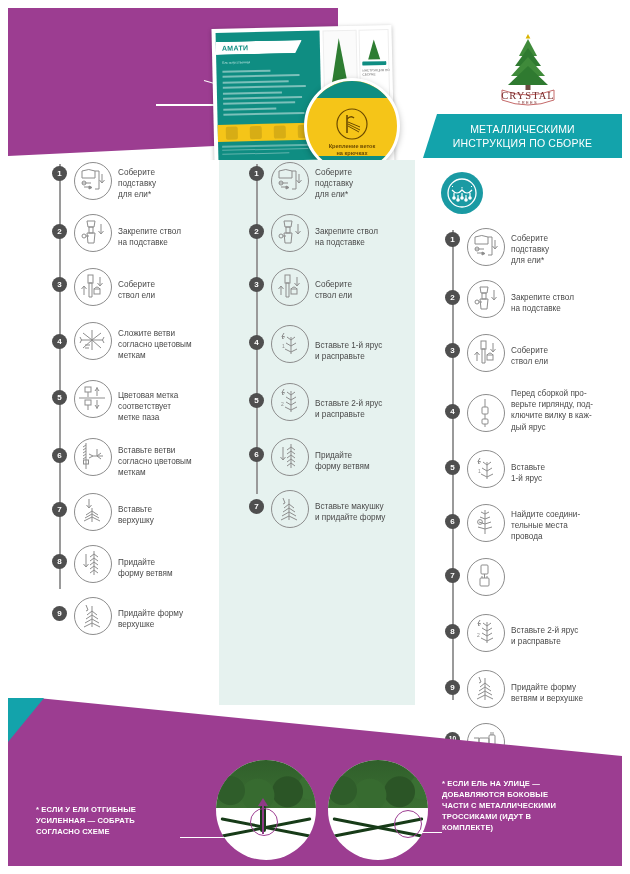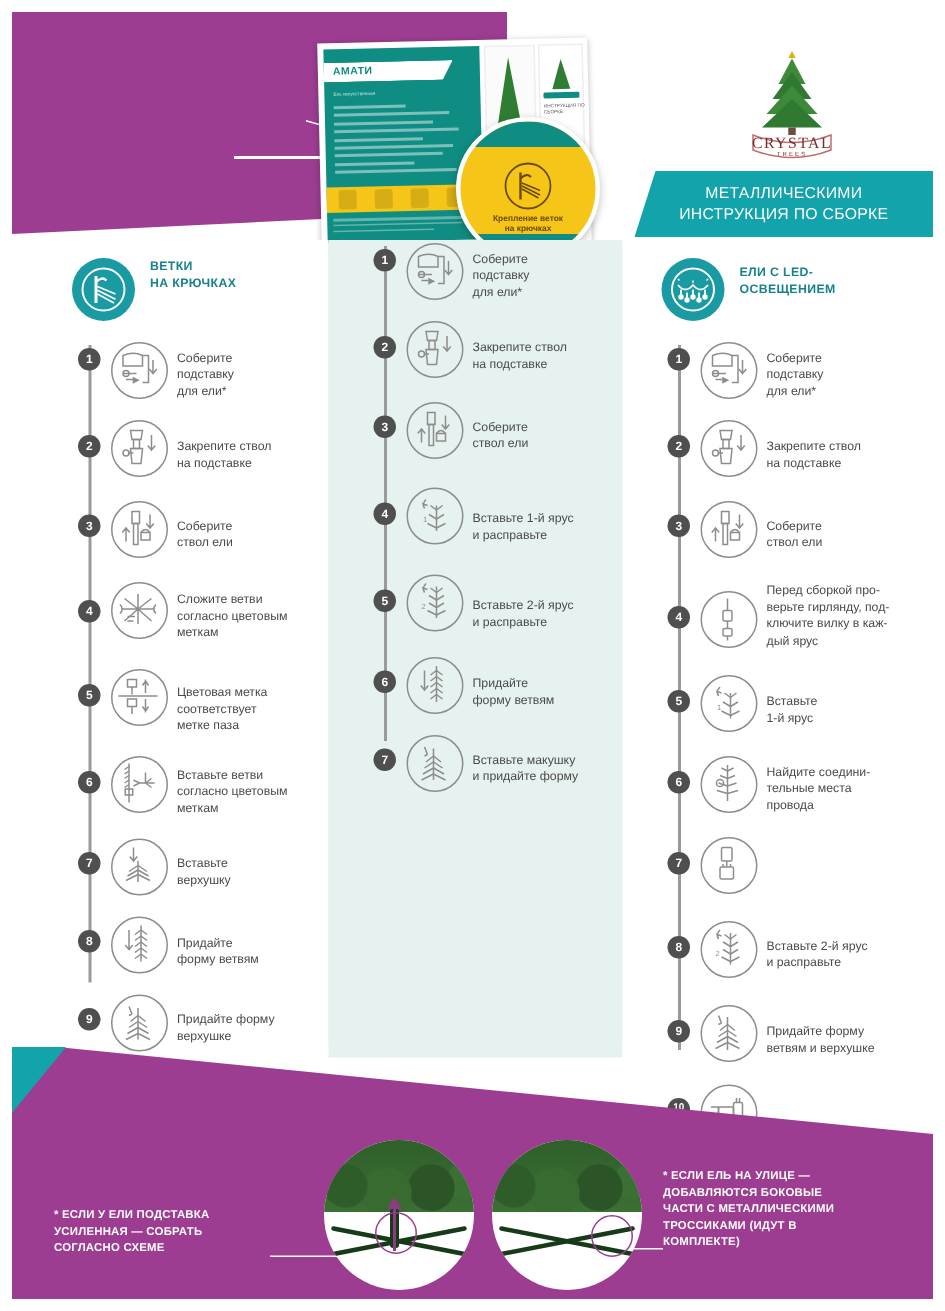--- a/index.html
+++ b/index.html
@@ -275,32 +275,20 @@
   <div class="hdr-teal">
     <span>МЕТАЛЛИЧЕСКИМИ
 ИНСТРУКЦИЯ ПО СБОРКЕ</span>
   </div>
 
   <div class="colwrap">
     <div class="coldiv" style="left:210px"></div>
     <div class="coldiv" style="left:407px"></div>
 
     <div class="col col-a">
-      <div class="colhead">
-        <div class="badge">
-          <svg width="32" height="32" viewBox="0 0 32 32">
-            <circle cx="16" cy="16" r="14" fill="none" stroke="#ffffff" stroke-width="1.3"></circle>
-            <path d="M11 7 v18" stroke="#ffffff" stroke-width="2"></path>
-            <path d="M11 11 q4-4 7-1" stroke="#ffffff" stroke-width="1.6" fill="none"></path>
-            <path d="M12 14 l12 5 M12 16.5 l12 6 M12 19 l11 6" stroke="#ffffff" stroke-width="1.2" fill="none"></path>
-          </svg>
-        </div>
-        <div class="ttl">ВЕТКИ
-НА КРЮЧКАХ</div>
-      </div>
       <div class="steps">
         <div class="spine" style="top:4px;height:425px"></div>
 
         <div class="step" style="height:52px">
           <div class="stepnum" style="top:4px">1</div>
           <div class="stepicon" style="top:0">
             <svg width="34" height="34" viewBox="0 0 34 34">
                   <path class="ln" d="M7 8 q7-3 13 0 l0 7 -13 0 z"></path>
                   <path class="ln" d="M20 8 l4 0 0 18 -4 0"></path>
                   <path class="ln" d="M27 11 v8 M24.5 17 l2.5 3 2.5-3"></path>
@@ -557,22 +545,20 @@
             <path d="M6 13 q5 6 10 0 q5 6 10 0" fill="none" stroke="#ffffff" stroke-width="1.2"></path>
             <path d="M8 16 l0 4 M12 18 l0 4 M16 16 l0 4 M20 18 l0 4 M24 16 l0 4" stroke="#ffffff" stroke-width="1.2"></path>
             <circle cx="8" cy="21" r="1.8" fill="#ffffff"></circle>
                 <circle cx="12" cy="23" r="1.8" fill="#ffffff"></circle>
             <circle cx="16" cy="21" r="1.8" fill="#ffffff"></circle>
                 <circle cx="20" cy="23" r="1.8" fill="#ffffff"></circle>
             <circle cx="24" cy="21" r="1.8" fill="#ffffff"></circle>
             <path d="M6 9 l1 1 M26 9 l-1 1 M16 10 l0 1.5" stroke="#ffffff" stroke-width="1"></path>
           </svg>
         </div>
-        <div class="ttl v3">ЕЛИ С LED-
-ОСВЕЩЕНИЕМ</div>
       </div>
       <div class="steps">
         <div class="spine" style="top:4px;height:470px"></div>
 
         <div class="step" style="height:52px">
           <div class="stepnum" style="top:4px">1</div>
           <div class="stepicon" style="top:0">
             <svg width="34" height="34" viewBox="0 0 34 34">
                   <path class="ln" d="M7 8 q7-3 13 0 l0 7 -13 0 z"></path>
                   <path class="ln" d="M20 8 l4 0 0 18 -4 0"></path>
@@ -715,21 +701,21 @@
                 </svg>
           </div>
         </div>
       </div>
     </div>
   </div>
 
   <div class="footer"></div>
   <div class="foot-teal"></div>
 
-  <div class="foot-note1">* ЕСЛИ У ЕЛИ ПОДСТАВКА
+  <div class="foot-note1">* ЕСЛИ У ЕЛИ ОТГИБНЫЕ
   УСИЛЕННАЯ — СОБРАТЬ
 СОГЛАСНО СХЕМЕ</div>
   <div class="foot-note2">* ЕСЛИ ЕЛЬ НА УЛИЦЕ —
 ДОБАВЛЯЮТСЯ БОКОВЫЕ
 ЧАСТИ С МЕТАЛЛИЧЕСКИМИ
 ТРОССИКАМИ (ИДУТ В
 КОМПЛЕКТЕ)</div>
   <div class="foot-lead"></div>
   <div class="foot-lead2"></div>
 

